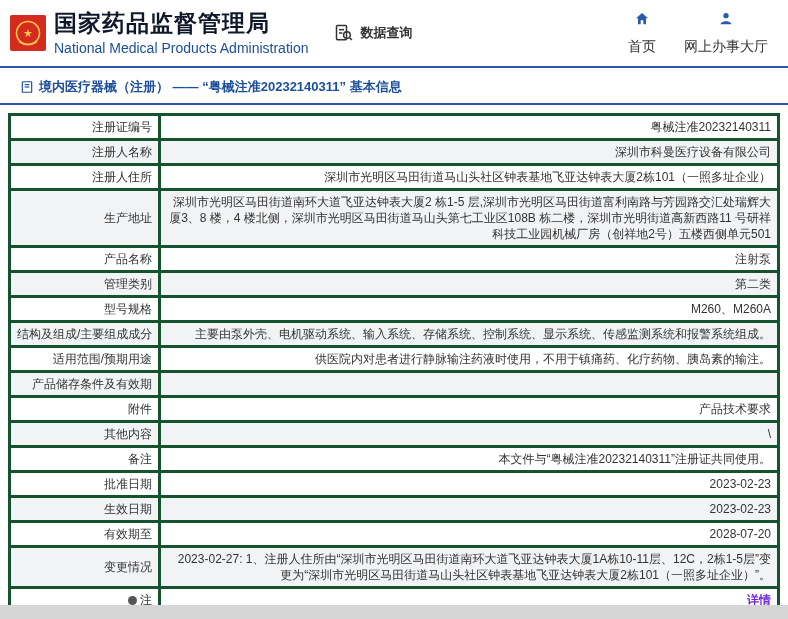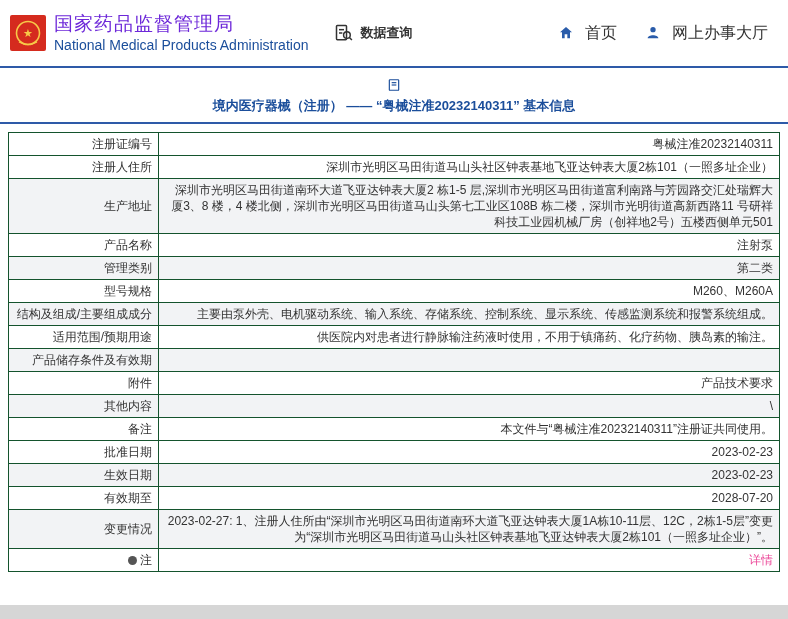--- a/index.html
+++ b/index.html
@@ -5,40 +5,40 @@
   * { margin:0; padding:0; box-sizing:border-box; }
   html,body { background:#fff; }
   body {
     width:788px; height:619px; position:relative; overflow:hidden;
     font-family:"Liberation Sans","DejaVu Sans",sans-serif; color:#333;
   }
   
   .header { height:66px; display:flex; align-items:center; padding:0 20px 0 10px; background:#fff; }
   .brand { display:flex; align-items:center; gap:8px; }
   .emblem { width:36px; height:36px; flex:0 0 auto; }
-  .org-cn { color:#6d28d9; font-size:19px; font-weight:normal; letter-spacing:1px; line-height:1.15; }
+  .org-cn { color:#0f172a; font-size:23px; font-weight:bold; letter-spacing:1px; line-height:1.15; }
   .org-en { color:#1b4e9b; font-size:14px; margin-top:3px; }
   .nav-query { display:flex; align-items:center; gap:6px; margin-left:26px; font-size:13px; font-weight:bold; color:#333; cursor:pointer; }
   .header-right { margin-left:auto; display:flex; gap:28px; }
-  .hlink { display:flex; flex-direction:row; align-items:center; gap:11px; font-size:16px; color:#333; cursor:pointer; }
+  .hlink { display:flex; flex-direction:column; align-items:center; gap:11px; font-size:14px; color:#333; cursor:pointer; }
   .hlink svg { display:block; }
   .blue-line { height:2px; background:#2e5aa8; }
   
-  .section { display:flex; align-items:center; gap:5px; padding:10px 20px 7px; color:#1b4e9b; font-size:13px; font-weight:bold;flex-direction:column; }
+  .section { display:flex; align-items:center; gap:5px; padding:10px 20px 7px; color:#1b4e9b; font-size:13px; font-weight:bold; }
   .section svg { flex:0 0 auto; }
   .blue-underline { height:2px; background:#2e5aa8; }
   
   .tbl-wrap { padding:8px 8px 0; }
   table { width:100%; border-collapse:collapse; font-size:12px; color:#333; table-layout:fixed; }
-  th, td { border:1px solid #14532d; padding:3px 6px; line-height:16px; vertical-align:middle; }
+  th, td { border:3px solid #14532d; padding:3px 6px; line-height:16px; vertical-align:middle; }
   th { width:150px; text-align:right; font-weight:normal; white-space:nowrap; }
   td { text-align:right; word-break:break-all; }
   tr.odd  { background:#ffffff; }
   tr.even { background:#f2f3f5; }
-  a.detail { color:#ec4899; text-decoration:none; cursor:pointer; }
+  a.detail { color:#6d28d9; text-decoration:none; cursor:pointer;font-weight:bold; }
   .note-dot { display:inline-block; width:9px; height:9px; border-radius:50%; background:#555; margin-right:3px; vertical-align:-1px; }
   
   .bottom-band { position:absolute; left:0; bottom:0; width:100%; height:14px; background:#d6d6d6; }
 </style>
 </head>
 <body>
 
 <div class="header">
   <div class="brand">
     <svg class="emblem" viewBox="0 0 36 36">
@@ -93,20 +93,24 @@
 </div>
 
 <div class="blue-underline"></div>
 
 <div class="tbl-wrap">
   <table>
     <tbody>
         <tr class="odd">
           <th>注册证编号</th>
           <td>粤械注准20232140311</td>
+        </tr>
+        <tr class="even">
+          <th>注册人名称</th>
+          <td>深圳市科曼医疗设备有限公司</td>
         </tr>
         <tr class="odd">
           <th>注册人住所</th>
           <td>深圳市光明区马田街道马山头社区钟表基地飞亚达钟表大厦2栋101（一照多址企业）</td>
         </tr>
         <tr class="even">
           <th>生产地址</th>
           <td>深圳市光明区马田街道南环大道飞亚达钟表大厦2 栋1-5 层,深圳市光明区马田街道富利南路与芳园路交汇处瑞辉大厦3、8 楼，4 楼北侧，深圳市光明区马田街道马山头第七工业区108B 栋二楼，深圳市光明街道高新西路11 号研祥科技工业园机械厂房（创祥地2号）五楼西侧单元501</td>
         </tr>
         <tr class="odd">

